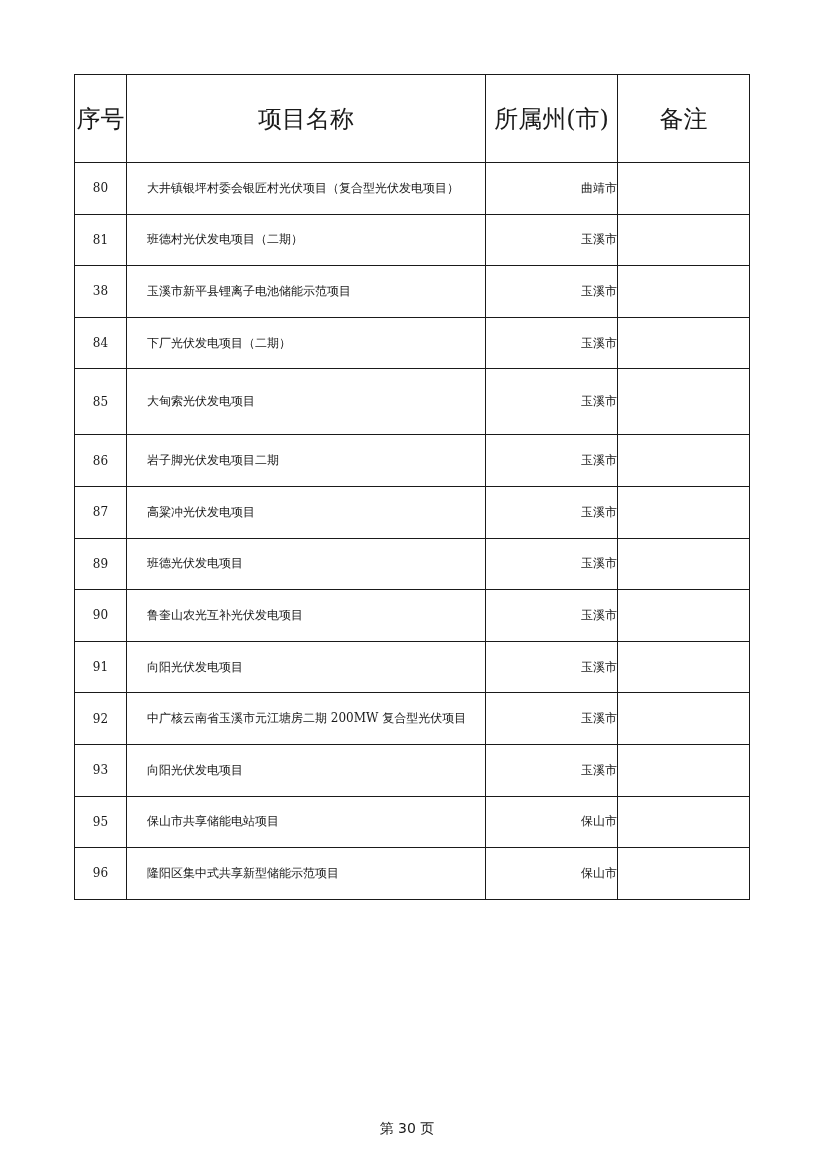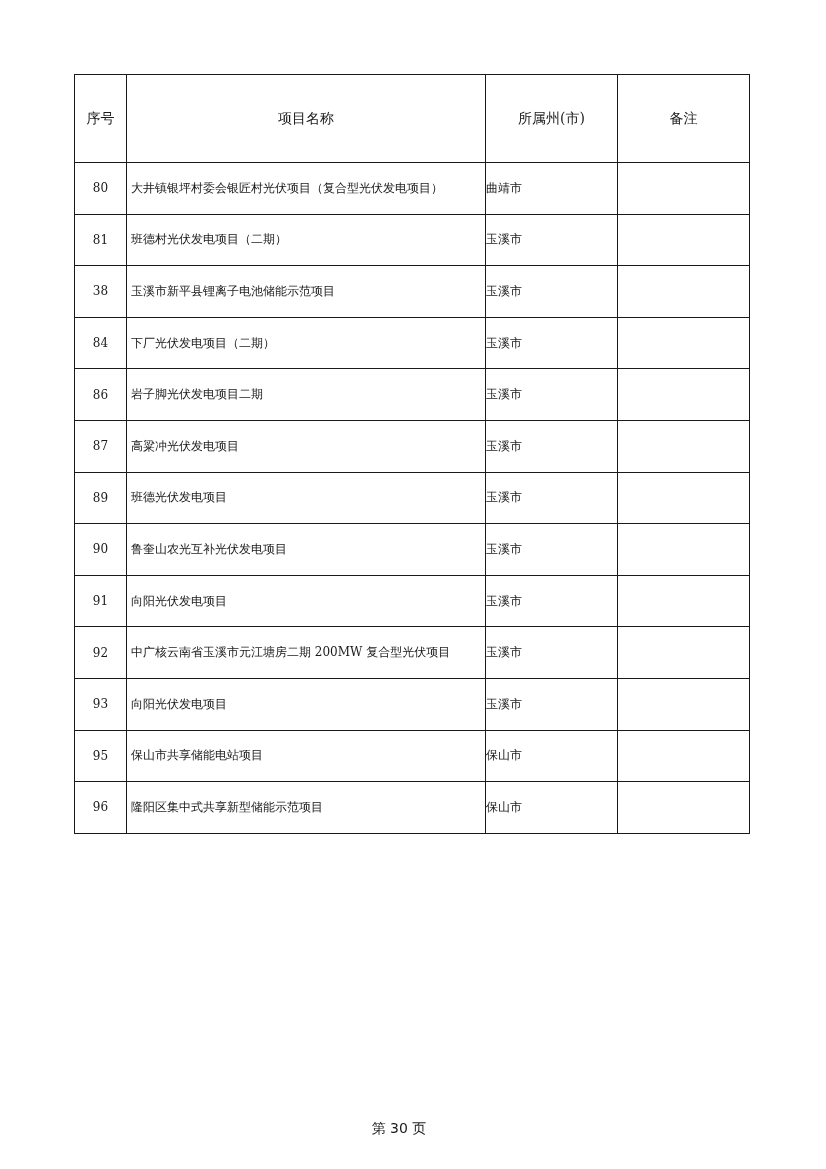--- a/index.html
+++ b/index.html
@@ -4,27 +4,27 @@
 <style>
   html, body { margin: 0; padding: 0; background: #ffffff; }
   body { width: 826px; height: 1169px; position: relative; overflow: hidden;
          font-family: "DejaVu Serif", "Liberation Serif", serif; color: #1a1a1a; }
   .page-table { position: absolute; left: 74px; top: 74px; border-collapse: collapse; table-layout: fixed; }
   .page-table td, .page-table th { border: 1.3px solid #1a1a1a; padding: 0; box-sizing: border-box; }
   .page-table col.c-no { width: 52px; }
   .page-table col.c-name { width: 359px; }
   .page-table col.c-city { width: 132px; }
   .page-table col.c-note { width: 132px; }
-  .page-table thead th { height: 88px; font-weight: normal; font-size: 14px; text-align: center; vertical-align: middle; }
+  .page-table thead th { height: 88px; font-weight: normal; font-size: 24px; text-align: center; vertical-align: middle; }
   .page-table tbody td { height: 51.6px; font-size: 12px; vertical-align: middle; }
   .page-table tbody tr.tall td { height: 66px; }
   td.no { text-align: center; font-size: 11.5px; margin-top: 16px; }
-  td.name { text-align: left; padding-left: 4px; white-space: nowrap; overflow: hidden; }
-  td.city { text-align: left; }
-  .footer { position: absolute; top: 1120px; left: 8px; width: 782px; text-align: center;
+  td.name { text-align: left; padding-left: 20px; white-space: nowrap; overflow: hidden; }
+  td.city { text-align: right; }
+  .footer { position: absolute; top: 1120px; left: 16px; width: 782px; text-align: center;
             font-family: "DejaVu Sans", "Liberation Sans", sans-serif; font-size: 14px; }
 </style>
 </head>
 <body>
 
 <table class="page-table">
   <colgroup>
     <col class="c-no">
       <col class="c-name">
       <col class="c-city">
@@ -53,20 +53,26 @@
       </tr>
     <tr>
         <td class="no">38</td>
         <td class="name">玉溪市新平县锂离子电池储能示范项目</td>
         <td class="city">玉溪市</td>
         <td></td>
       </tr>
     <tr>
         <td class="no">84</td>
         <td class="name">下厂光伏发电项目（二期）</td>
+        <td class="city">玉溪市</td>
+        <td></td>
+      </tr>
+    <tr class="tall">
+        <td class="no">85</td>
+        <td class="name">大甸索光伏发电项目</td>
         <td class="city">玉溪市</td>
         <td></td>
       </tr>
     <tr>
         <td class="no">86</td>
         <td class="name">岩子脚光伏发电项目二期</td>
         <td class="city">玉溪市</td>
         <td></td>
       </tr>
     <tr>

